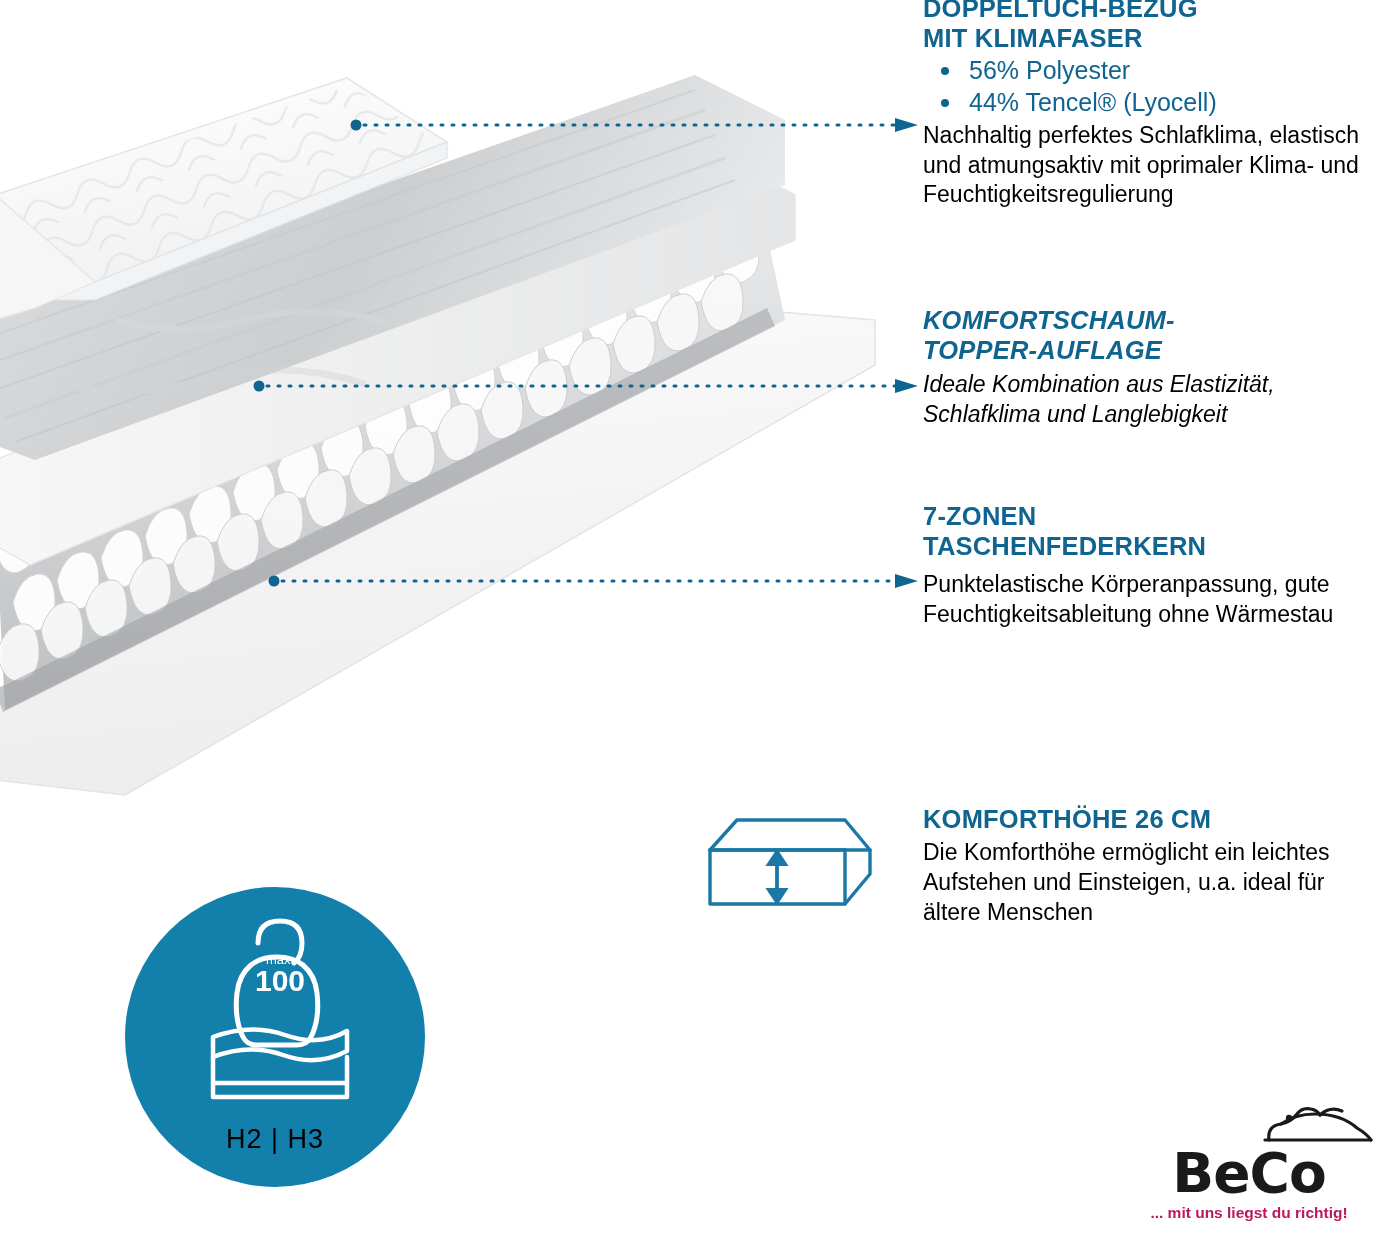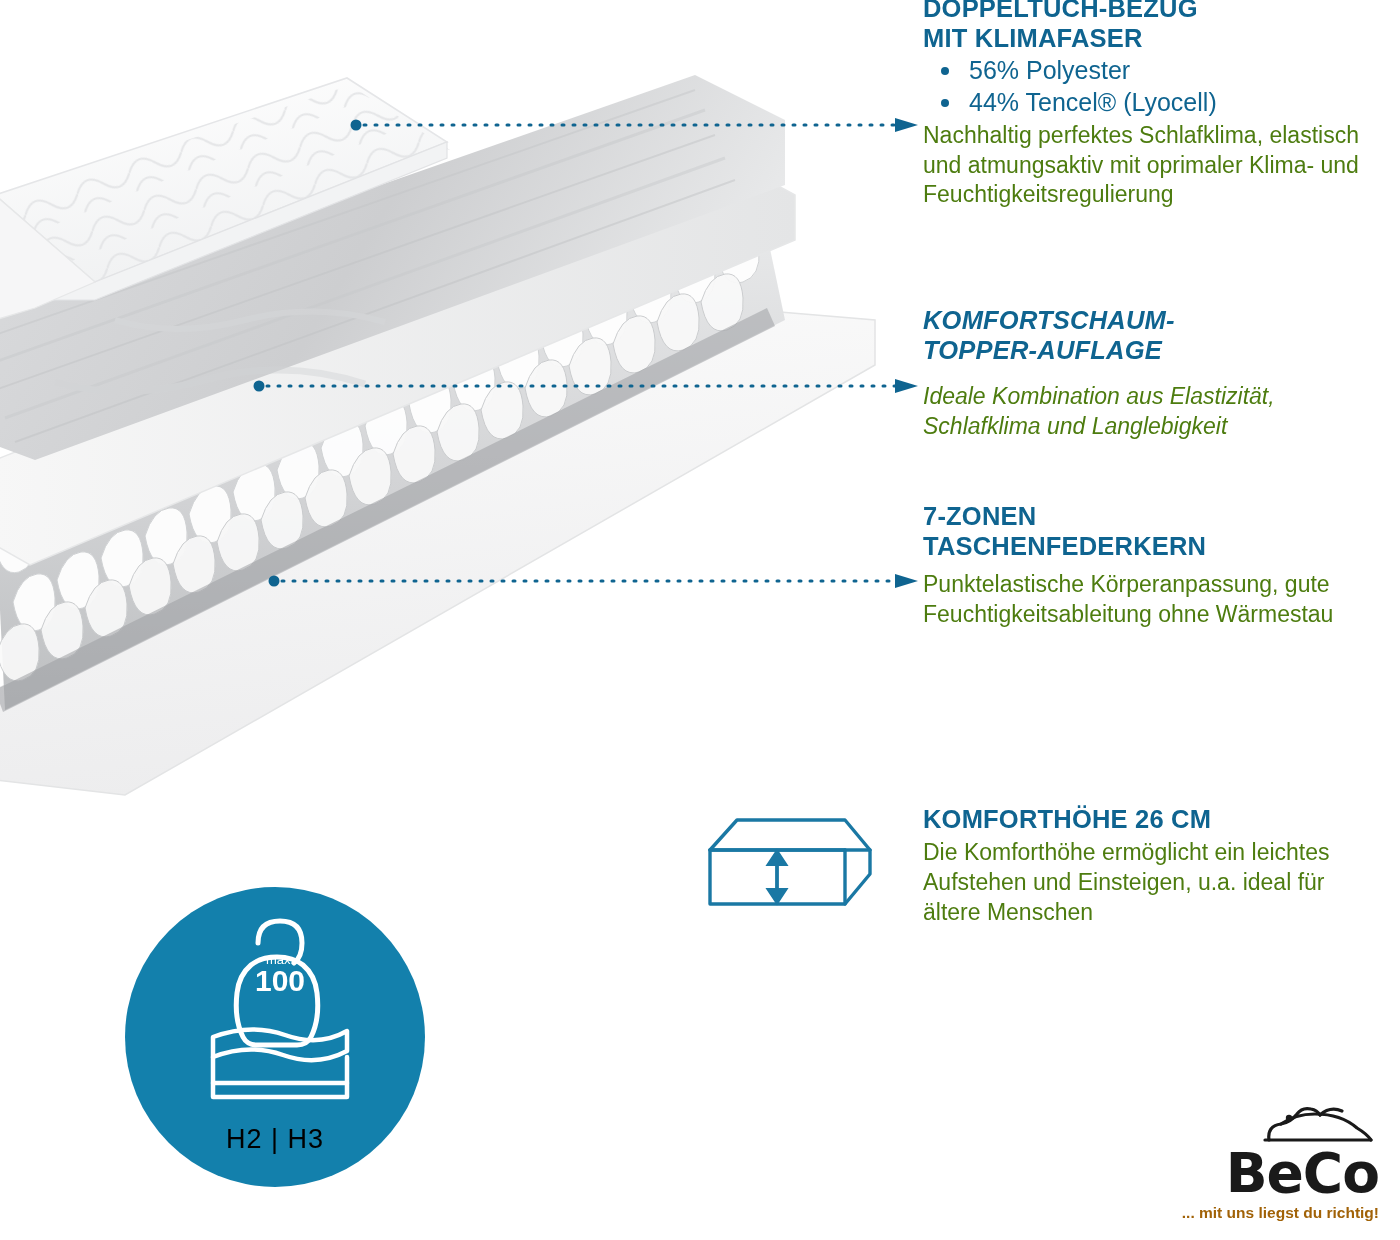--- a/index.html
+++ b/index.html
@@ -36,21 +36,21 @@
     width: 470px;
   }
   .callout .c-title {
     color: #0f6490;
     font-weight: bold;
     font-size: 25.5px;
     line-height: 1.17;
     letter-spacing: 0.2px;
   }
   .callout .c-body {
-    color: #4d7c0f;
+    color: #000000;
     font-size: 23px;
     line-height: 1.3;
     margin-top: 3px;
   }
   .bullets {
     list-style: none;
     margin: 0;
     padding: 0;
   }
   .bullets li {
@@ -110,32 +110,32 @@
     letter-spacing: 1px;
     font-weight: 500;
   }
 
   
   .brand {
     position: absolute;
     right: 26px;
     bottom: 18px;
     width: 260px;
-    text-align: right;
+    text-align: center;
   }
   .brand .wordmark {
     color: #1a1a1a;
     font-size: 55px;
     font-weight: bold;
     letter-spacing: -1px;
     line-height: 1;
     font-family: "DejaVu Sans", sans-serif;
   }
   .brand .tagline {
-    color: #a16207;
+    color: #be185d;
     font-size: 15.5px;
     margin-top: 3px;
     font-weight: bold;
   }
   .brand .sleeper { display: block; margin-left: auto; }
 </style>
 </head>
 <body>
 
 <div class="stage">
@@ -299,21 +299,21 @@
       <li>44% Tencel® (Lyocell)</li>
     </ul>
     <div class="c-body" style="width:450px;">Nachhaltig perfektes Schlafklima, elastisch und atmungsaktiv mit oprimaler Klima- und Feuchtigkeitsregulierung</div>
   </div>
 
   <div class="callout" style="left:918px; top:306px; width:470px;font-style:italic;">
     <div class="c-title">
       <span>KOMFORTSCHAUM-</span><br>
       <span>TOPPER-AUFLAGE</span>
     </div>
-    <div class="c-body" style="width:458px; margin-top:16px;">Ideale Kombination aus Elastizität, Schlafklima und Langlebigkeit</div>
+    <div class="c-body" style="width:458px; margin-top:4px;">Ideale Kombination aus Elastizität, Schlafklima und Langlebigkeit</div>
   </div>
 
   <div class="callout" style="left:918px; top:502px; width:470px;">
     <div class="c-title">
       <span>7-ZONEN</span><br>
       <span>TASCHENFEDERKERN</span>
     </div>
     <div class="c-body" style="width:452px; margin-top:8px;">Punktelastische Körperanpassung, gute Feuchtigkeitsableitung ohne Wärmestau</div>
   </div>
 

